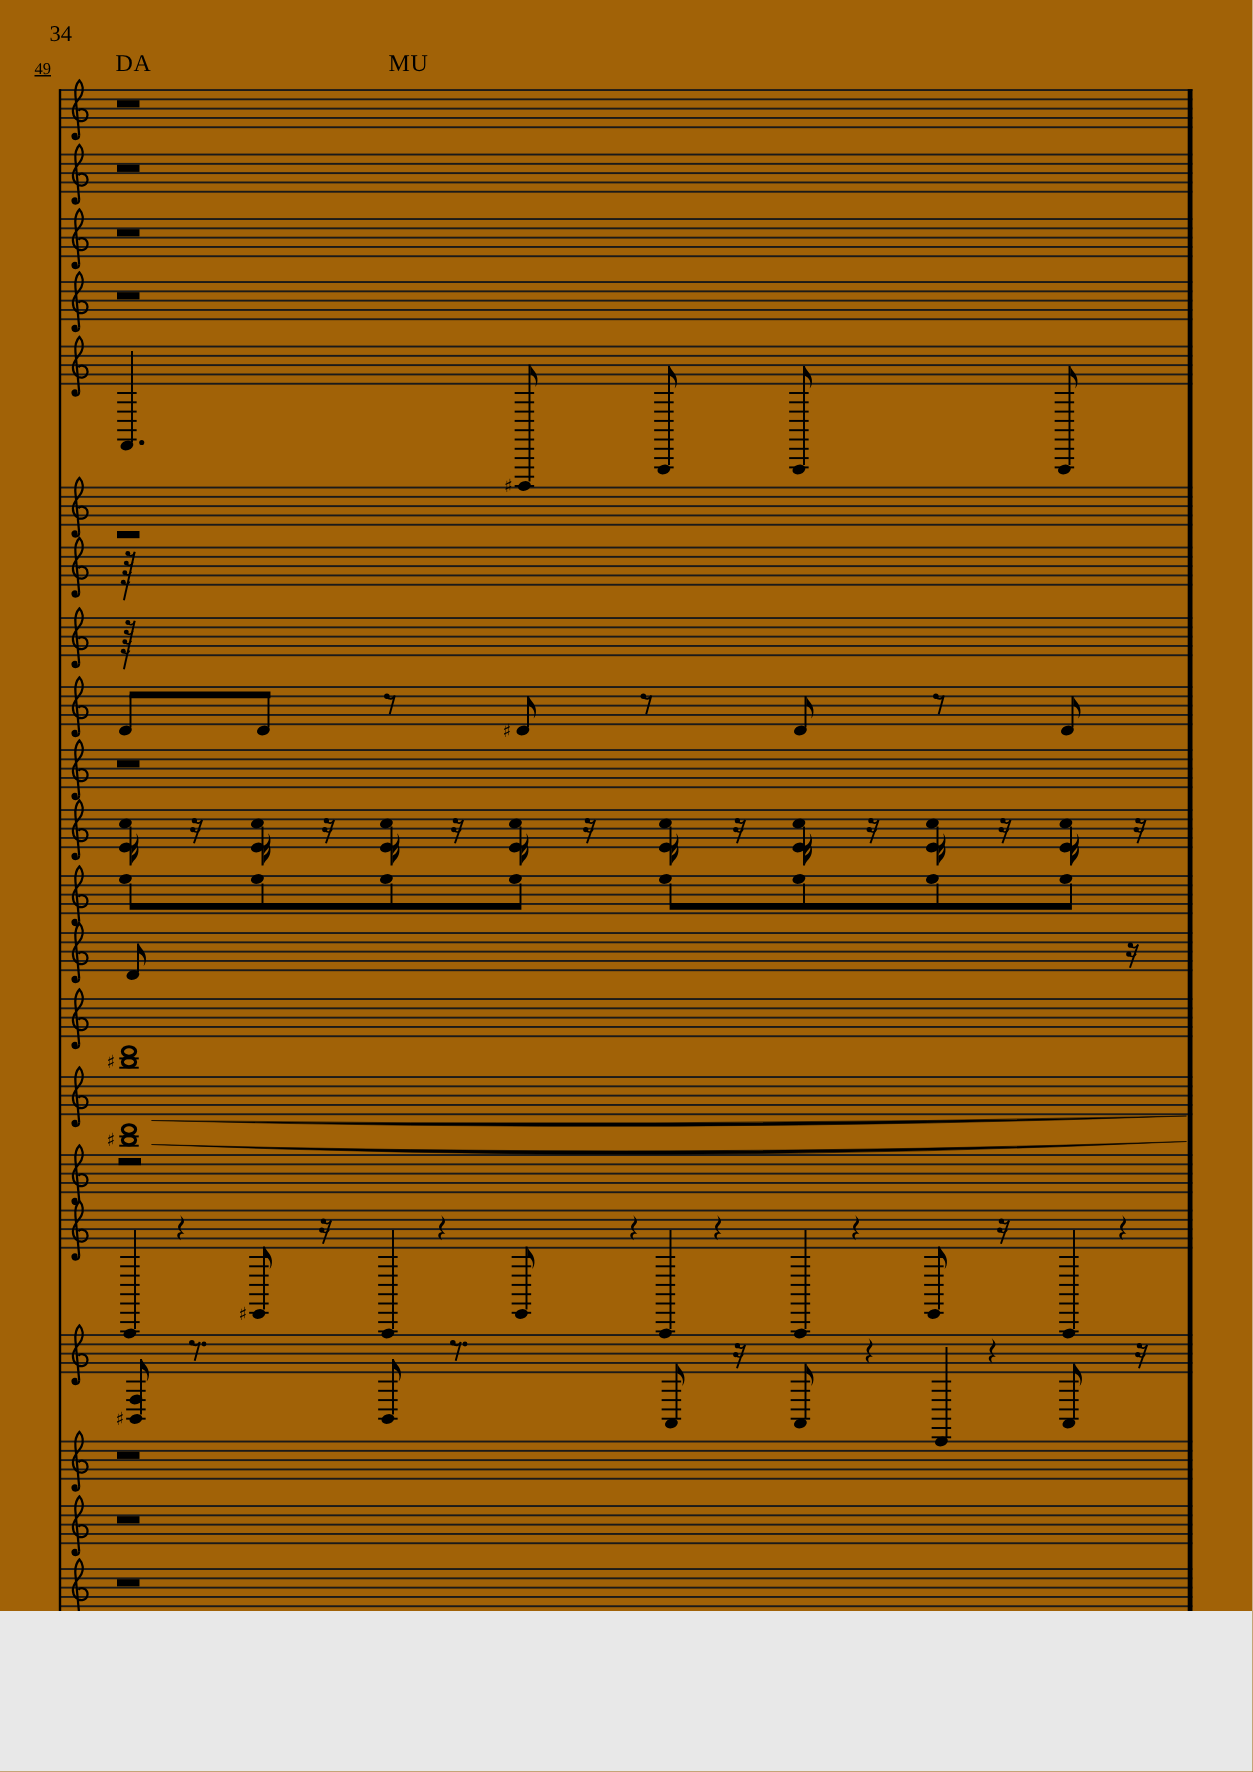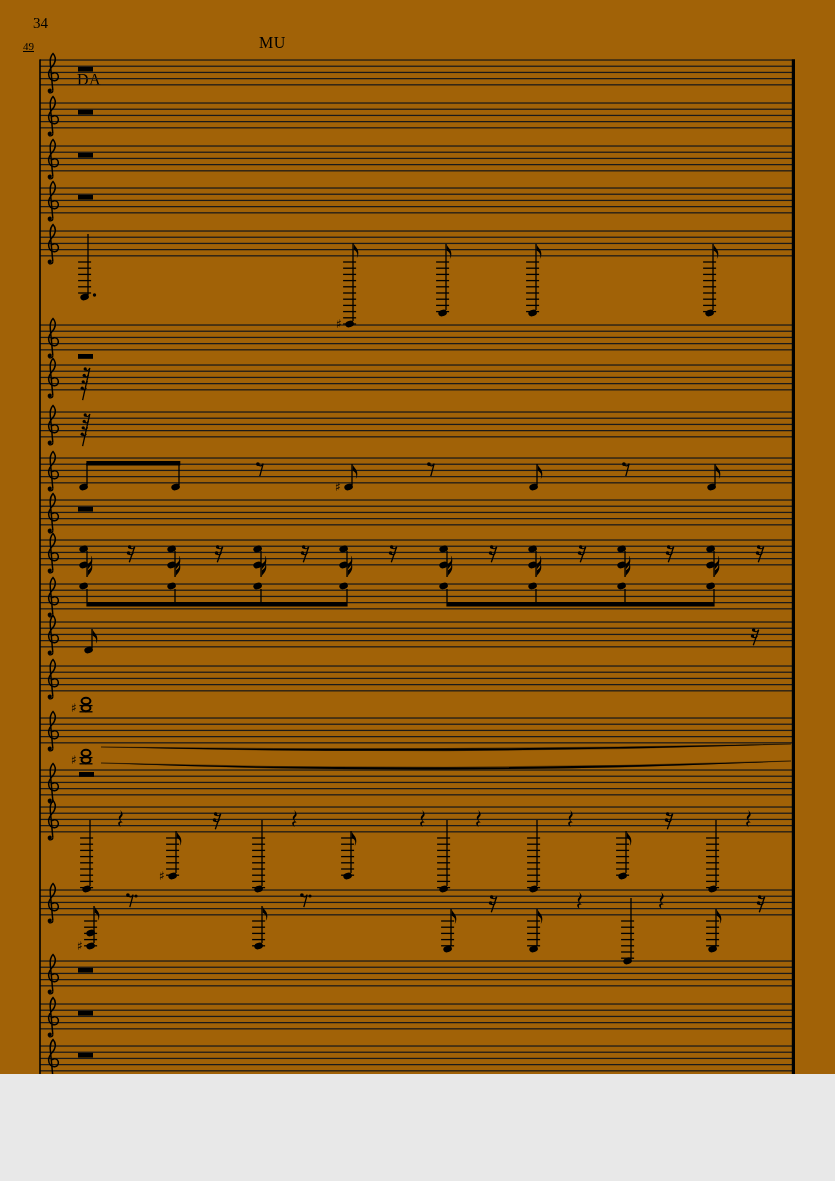--- a/index.html
+++ b/index.html
@@ -3,21 +3,21 @@
 <meta charset="utf-8">
 <style>
   html,body{margin:0;padding:0;background:#e8e8e8;}
   #page{position:relative;width:835px;height:1074px;background:#a16207;margin:0 auto;
         font-family:"Liberation Serif", serif;overflow:hidden;}
   #score{position:absolute;left:0;top:0;}
   .hdr{position:absolute;color:#000;line-height:1;}
   .page-num{left:33px;top:16px;font-size:15px;}
   .measure-num{left:23px;top:41px;font-size:11px;text-decoration:underline;}
   .mark{top:35px;font-size:16px;letter-spacing:0.5px;}
-  .mark-da{left:77px;margin-top:37px;}
+  .mark-da{left:77px;}
   .mark-mu{left:259px;}
 </style>
 </head>
 <body>
 
 <div id="page">
   <div class="hdr page-num">34</div>
   <div class="hdr measure-num">49</div>
   <div class="hdr mark mark-da">DA</div>
   <div class="hdr mark mark-mu">MU</div>

